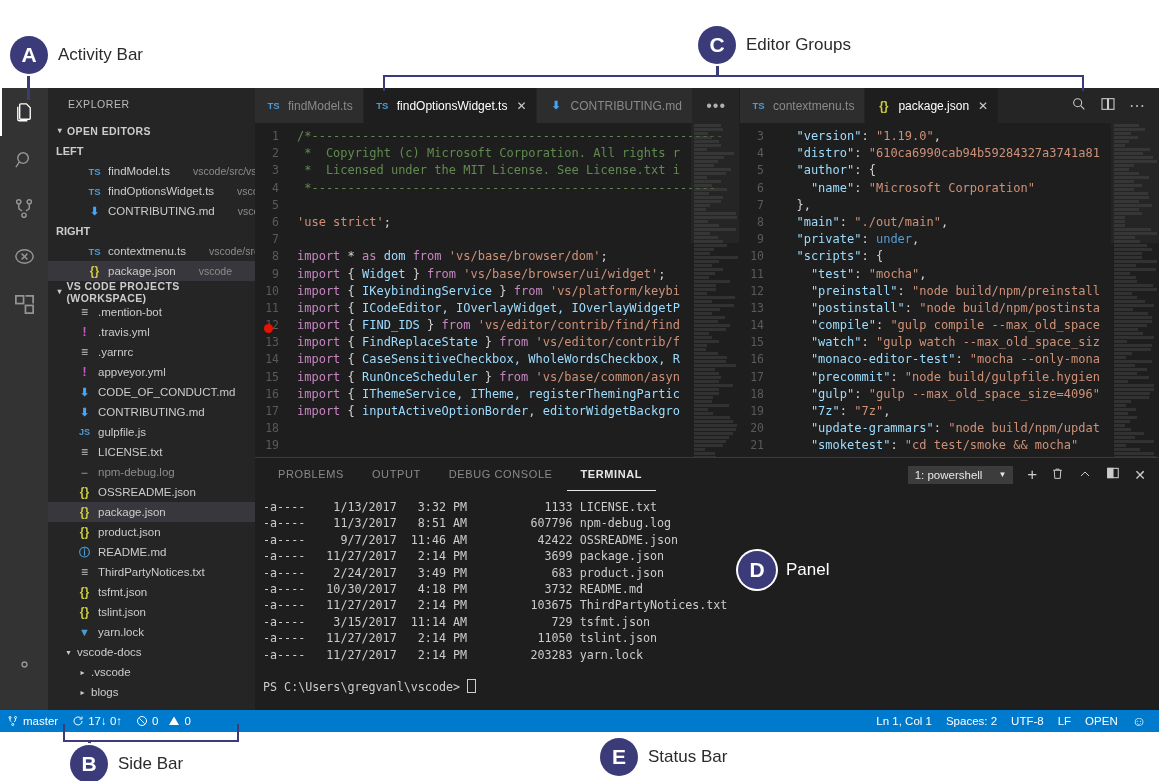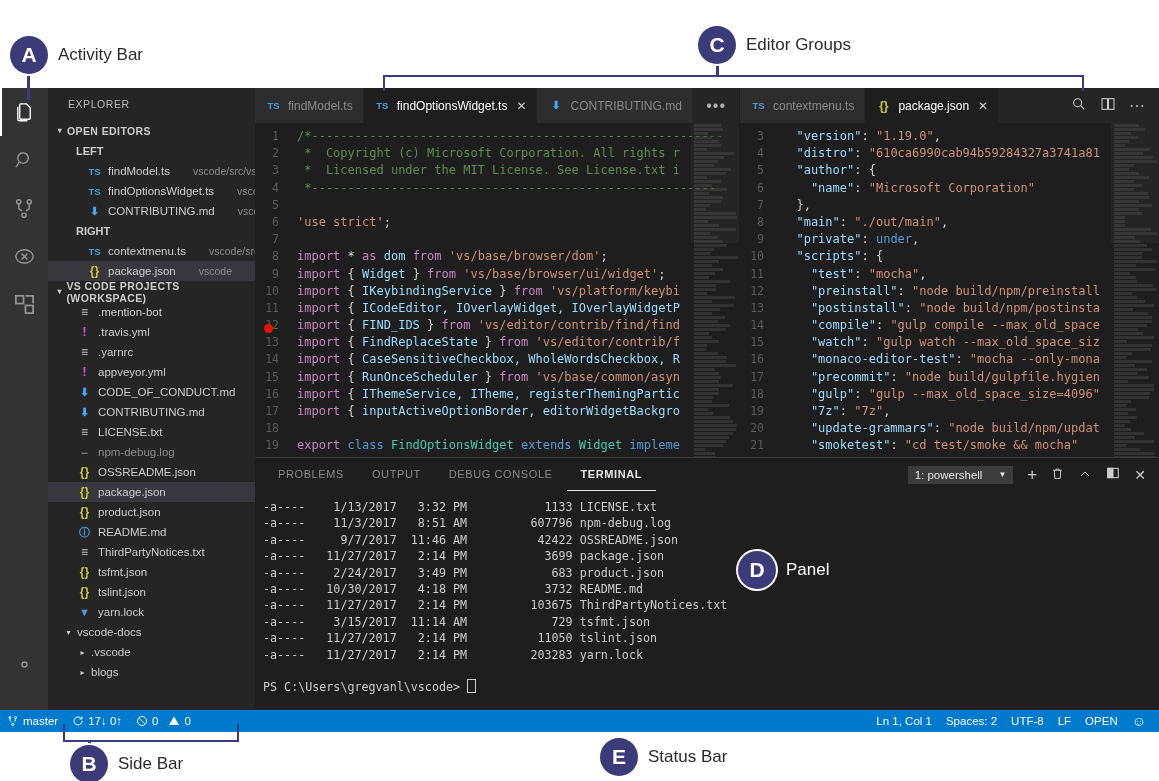--- a/index.html
+++ b/index.html
@@ -120,21 +120,21 @@
     flex: 0 0 21px;
   }
   .twisty {
     width: 14px; text-align: center;
     font-size: 8px; color: #cccccc;
     display: inline-block;
   }
   .group-label {
     height: 20px;
     display: flex; align-items: center;
-    padding-left: 28px;
+    padding-left: 8px;
     color: #cccccc;
     font-size: 11px;
     font-weight: bold;
   }
   .oe-row, .tree-row {
     height: 20px;
     display: flex; align-items: center;
     font-size: 11.5px;
     color: #cccccc;
     white-space: nowrap;
@@ -436,20 +436,24 @@
           <span class="ficon ic-yml">!</span>
           <span>appveyor.yml</span>
         </div>
         <div class="tree-row">
           <span class="ficon ic-md">⬇</span>
           <span>CODE_OF_CONDUCT.md</span>
         </div>
         <div class="tree-row">
           <span class="ficon ic-md">⬇</span>
           <span>CONTRIBUTING.md</span>
+        </div>
+        <div class="tree-row">
+          <span class="ficon ic-js">JS</span>
+          <span>gulpfile.js</span>
         </div>
         <div class="tree-row">
           <span class="ficon ic-txt">≡</span>
           <span>LICENSE.txt</span>
         </div>
         <div class="tree-row">
           <span class="ficon ic-log">⎯</span>
           <span style="color:#8c8c8c">npm-debug.log</span>
         </div>
         <div class="tree-row">
@@ -534,21 +538,21 @@
                   <div class="cl"><span class="ln">9</span><span class="ctext"><span class="tok-kw">import</span><span class="tok-pln"> { </span><span class="tok-var">Widget</span><span class="tok-pln"> } </span><span class="tok-kw">from</span><span class="tok-str"> 'vs/base/browser/ui/widget'</span><span class="tok-pln">;</span></span></div>
                   <div class="cl"><span class="ln">10</span><span class="ctext"><span class="tok-kw">import</span><span class="tok-pln"> { </span><span class="tok-var">IKeybindingService</span><span class="tok-pln"> } </span><span class="tok-kw">from</span><span class="tok-str"> 'vs/platform/keybi</span></span></div>
                   <div class="cl"><span class="ln">11</span><span class="ctext"><span class="tok-kw">import</span><span class="tok-pln"> { </span><span class="tok-var">ICodeEditor, IOverlayWidget, IOverlayWidgetP</span></span></div>
                   <div class="cl"><span class="ln">12</span><span class="ctext"><span class="tok-kw">import</span><span class="tok-pln"> { </span><span class="tok-var">FIND_IDS</span><span class="tok-pln"> } </span><span class="tok-kw">from</span><span class="tok-str"> 'vs/editor/contrib/find/find</span></span></div>
                   <div class="cl"><span class="ln">13</span><span class="ctext"><span class="tok-kw">import</span><span class="tok-pln"> { </span><span class="tok-var">FindReplaceState</span><span class="tok-pln"> } </span><span class="tok-kw">from</span><span class="tok-str"> 'vs/editor/contrib/f</span></span></div>
                   <div class="cl"><span class="ln">14</span><span class="ctext"><span class="tok-kw">import</span><span class="tok-pln"> { </span><span class="tok-var">CaseSensitiveCheckbox, WholeWordsCheckbox, R</span></span></div>
                   <div class="cl"><span class="ln">15</span><span class="ctext"><span class="tok-kw">import</span><span class="tok-pln"> { </span><span class="tok-var">RunOnceScheduler</span><span class="tok-pln"> } </span><span class="tok-kw">from</span><span class="tok-str"> 'vs/base/common/asyn</span></span></div>
                   <div class="cl"><span class="ln">16</span><span class="ctext"><span class="tok-kw">import</span><span class="tok-pln"> { </span><span class="tok-var">IThemeService, ITheme, registerThemingPartic</span></span></div>
                   <div class="cl"><span class="ln">17</span><span class="ctext"><span class="tok-kw">import</span><span class="tok-pln"> { </span><span class="tok-var">inputActiveOptionBorder, editorWidgetBackgro</span></span></div>
                   <div class="cl"><span class="ln">18</span><span class="ctext"></span></div>
-                  <div class="cl"><span class="ln">19</span><span class="ctext"><span class="tok-kw">export</span><span class="tok-blu"> class </span><span class="tok-typ">FindOptionsWidget</span><span class="tok-blu"> extends </span><span class="tok-typ">Widget</span><span class="tok-blu"> impleme</span></span></div>
+                  <div class="cl"><span class="ln">19</span></div>
                   <div class="cl"><span class="ln">20</span><span class="ctext"></span></div>
                 </div>
               <div class="breakpoint" style="top:201px"></div>
               <div class="minimap" id="mm-left">
                 <div class="mm-slider"></div>
               <div class="mm-line" style="width: 27px;"></div>
                   <div class="mm-line" style="width: 29px;"></div>
                   <div class="mm-line" style="width: 14px;"></div>
                   <div class="mm-line" style="width: 18px;"></div>
                   <div class="mm-line" style="width: 25px;"></div>

